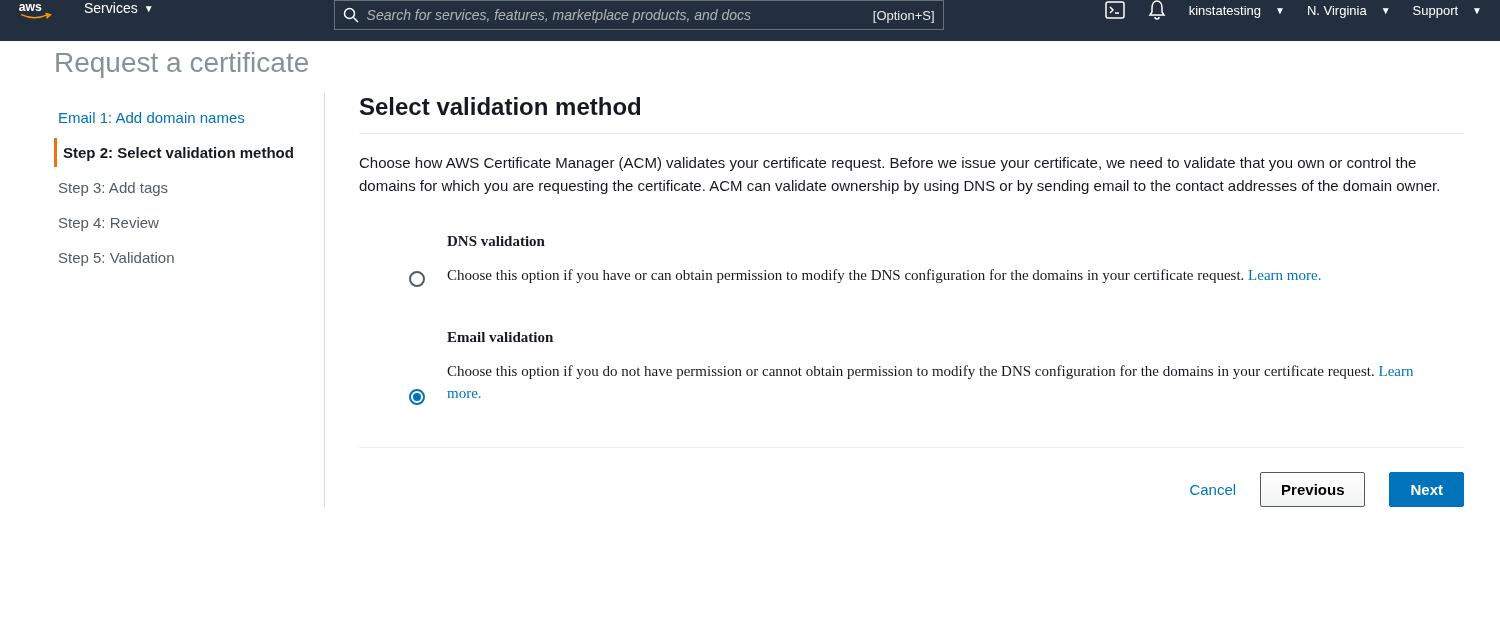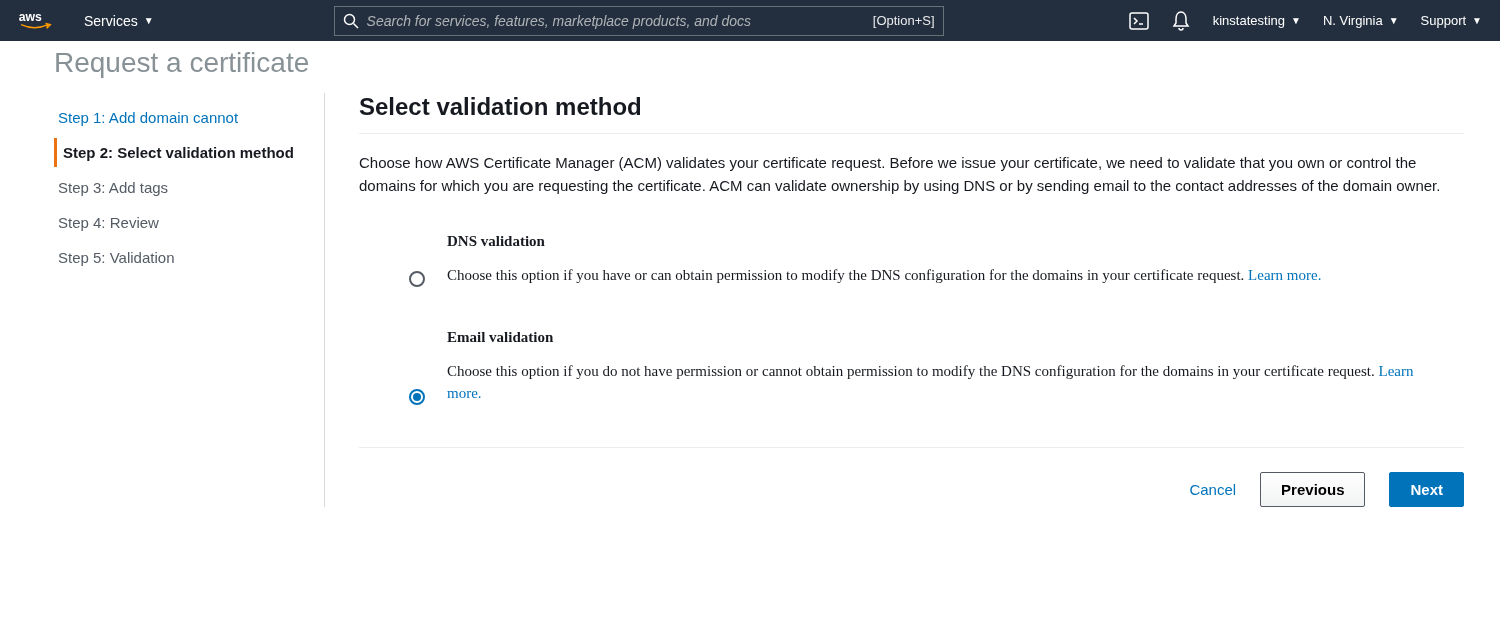--- a/index.html
+++ b/index.html
@@ -1,30 +1,30 @@
 <!DOCTYPE html>
 <html><head>
   <meta charset="utf-8">
   <style>
     * { margin: 0; padding: 0; box-sizing: border-box; }
     body { font-family: "Amazon Ember", "Helvetica Neue", Arial, sans-serif; font-size: 14px; color: #16191f; }
 
     
-    .topnav { background: #232f3e; height: 41px; display: flex; align-items: center; padding: 0 18px; color: #fff; }
+    .topnav { background: #232f3e; height: 41px; display: flex; align-items: flex-start; padding: 0 18px; color: #fff; }
     .aws-logo { margin-right: 28px; display: flex; align-items: center; }
     .services-btn { display: flex; align-items: center; gap: 6px; color: #fff; cursor: pointer; font-size: 14px; margin-right: 180px;}
     .caret-down { font-size: 10px; }
     .search-wrap { flex: 0 0 610px; display:flex; align-items:center; border:1px solid #687078; background:#232f3e; height:30px; padding:0 8px; color:#aab7b8;}
     .search-wrap svg { flex:0 0 16px; margin-right:8px; }
     .search-txt { flex:1; font-style: italic; color:#dedede; opacity:.75; font-size:14px;}
     .search-short { font-size:13px; color:#fff; opacity:.9; margin-left:8px;}
     .spacer { flex:1; }
     .nav-right { display:flex; align-items:center; gap:22px;}
     .nav-right .ico { width:20px; height:20px; display:flex; align-items:center; justify-content:center;}
-    .nav-link { display:flex; align-items:center; gap:6px; color:#fff; font-size:13px; cursor:pointer;}
+    .nav-link { display:flex; align-items:center; gap:14px; color:#fff; font-size:13px; cursor:pointer;}
 
     
     .page { padding: 6px 36px 40px 54px; }
     .page-title { font-size: 28px; font-weight: 400; color:#879196; margin-bottom: 14px;}
     .layout { display:flex; }
 
     
     .steps { width: 270px; padding-top:10px; padding-right:10px;}
     .step { padding: 6px 0 6px 4px; font-size:15px; color:#545b64; cursor:pointer; margin-bottom:6px; position:relative;}
     .step.link { color:#0073bb; }
@@ -102,21 +102,21 @@
     </div>
   </div>
 </div>
 
 <div class="page">
   <h1 class="page-title">Request a certificate</h1>
 
   <div class="layout">
 
     <div class="steps">
-      <div class="step link">Step 1: Add domain cannot</div>
+      <div class="step link">Email 1: Add domain names</div>
       <div class="step current">Step 2: Select validation method</div>
       <div class="step">Step 3: Add tags</div>
       <div class="step">Step 4: Review</div>
       <div class="step">Step 5: Validation</div>
     </div>
 
     <div class="vline"></div>
 
     <div class="main">
       <h2 class="sect-title">Select validation method</h2>

